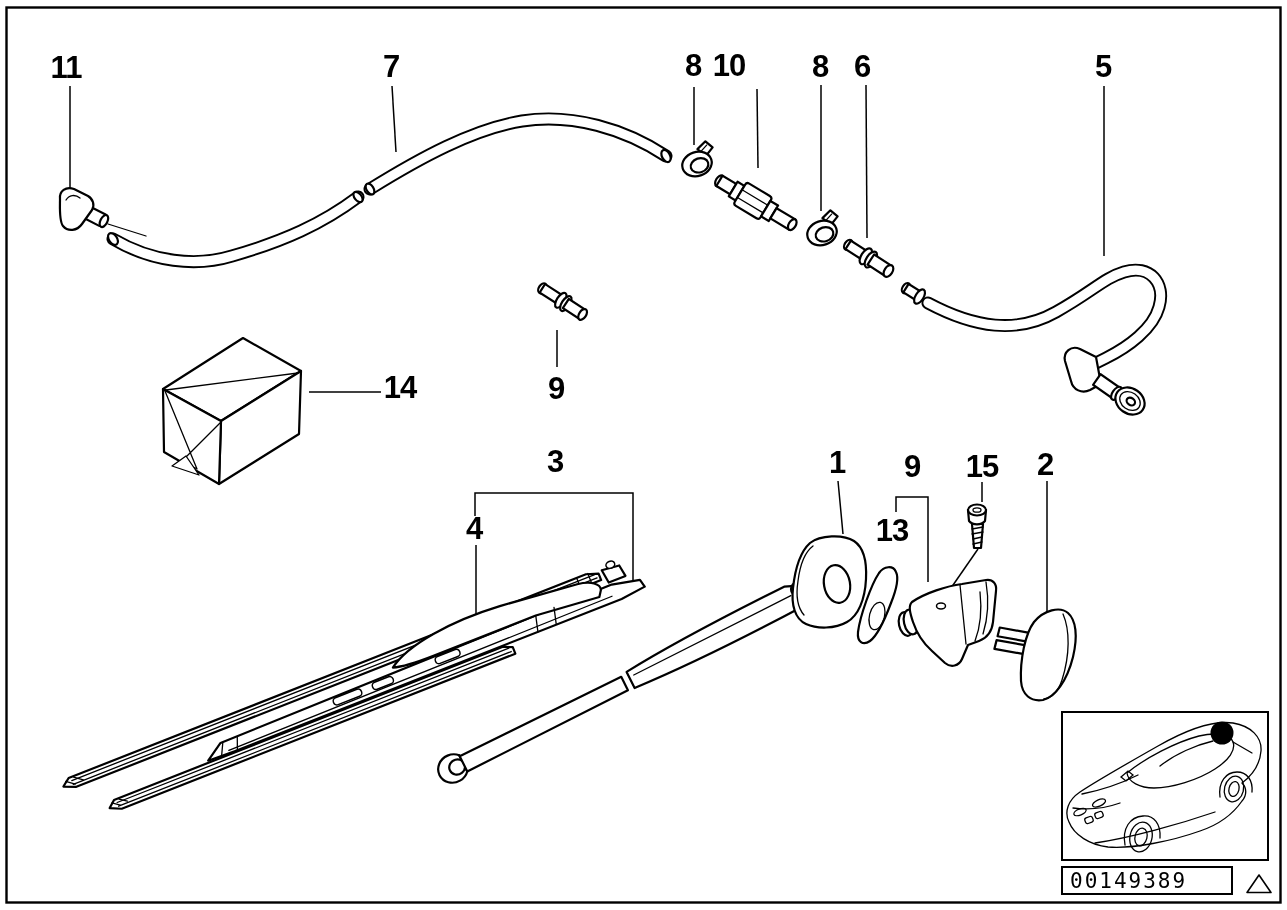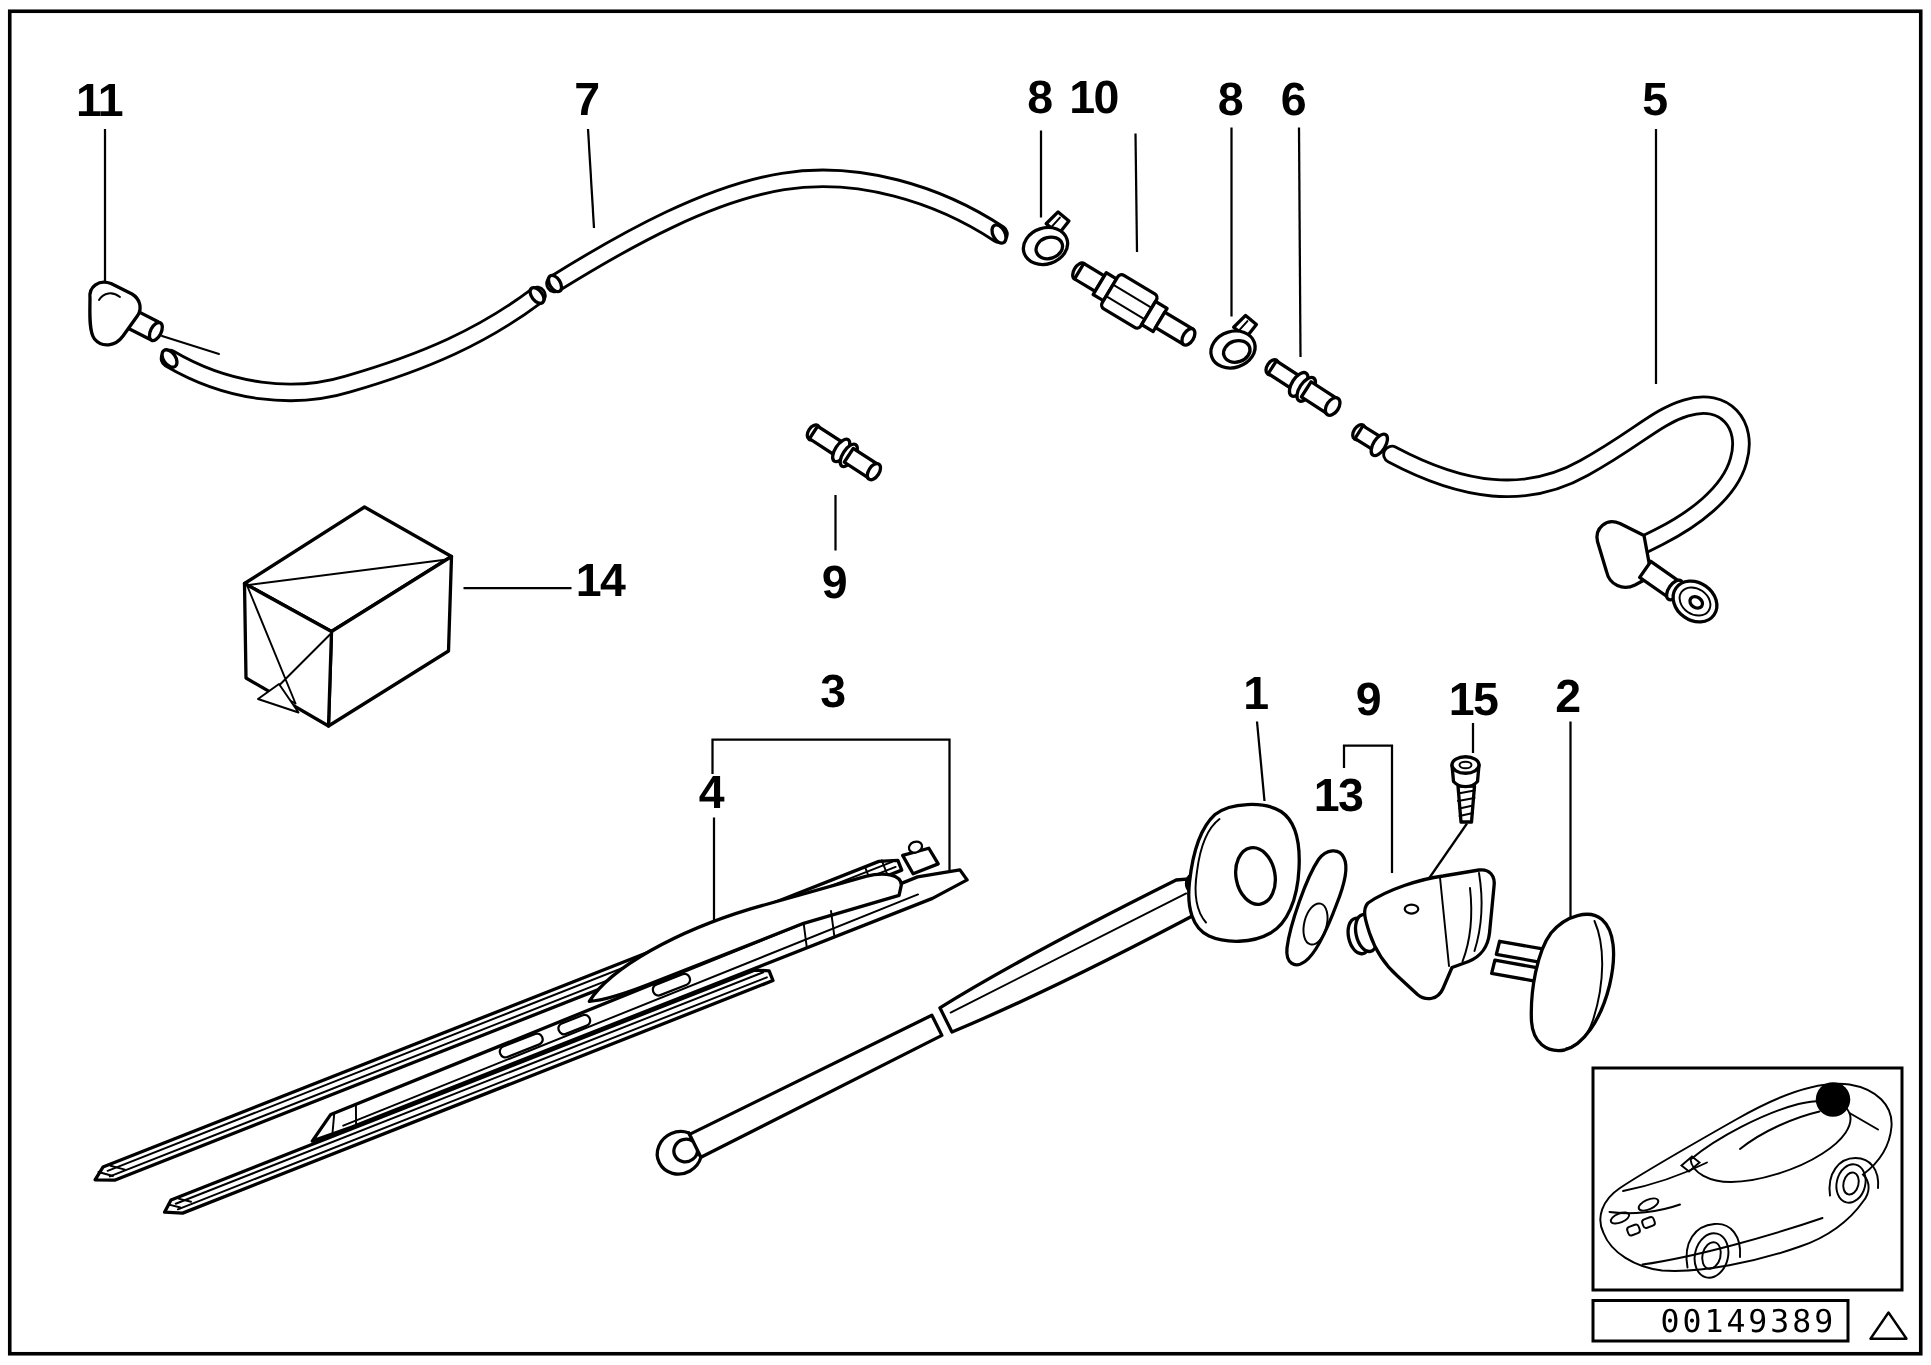--- a/index.html
+++ b/index.html
@@ -10,21 +10,21 @@
   #stage{position:absolute;left:0;top:0;width:1287px;height:640px;}
   svg{position:absolute;left:0;top:0;}
   .callout{
     position:absolute;transform:translate(-50%,-50%);
     font-weight:bold;font-size:31px;line-height:1;color:#000;
     letter-spacing:-1px;white-space:nowrap;cursor:pointer;
   }
   .part-number{
     position:absolute;left:1070px;top:871px;
     font-family:"DejaVu Sans Mono",monospace;font-size:21px;line-height:1;
-    color:#000;letter-spacing:2px;margin-left:37px;
+    color:#000;letter-spacing:2px;
   }
   
   .ol{stroke:#000;stroke-width:2.2;fill:none;stroke-linecap:round;stroke-linejoin:round;}
   .wf{stroke:#000;stroke-width:2.2;fill:#fff;stroke-linecap:round;stroke-linejoin:round;}
   .thin{stroke:#000;stroke-width:1.3;fill:none;stroke-linecap:round;}
   .ld{stroke:#000;stroke-width:1.5;fill:none;}
   .to{stroke:#000;stroke-width:13;fill:none;stroke-linecap:round;}
   .ti{stroke:#fff;stroke-width:9.2;fill:none;stroke-linecap:round;}
   .frame{stroke:#000;stroke-width:2.4;fill:none;}
   .box{stroke:#000;stroke-width:2;fill:#fff;}

